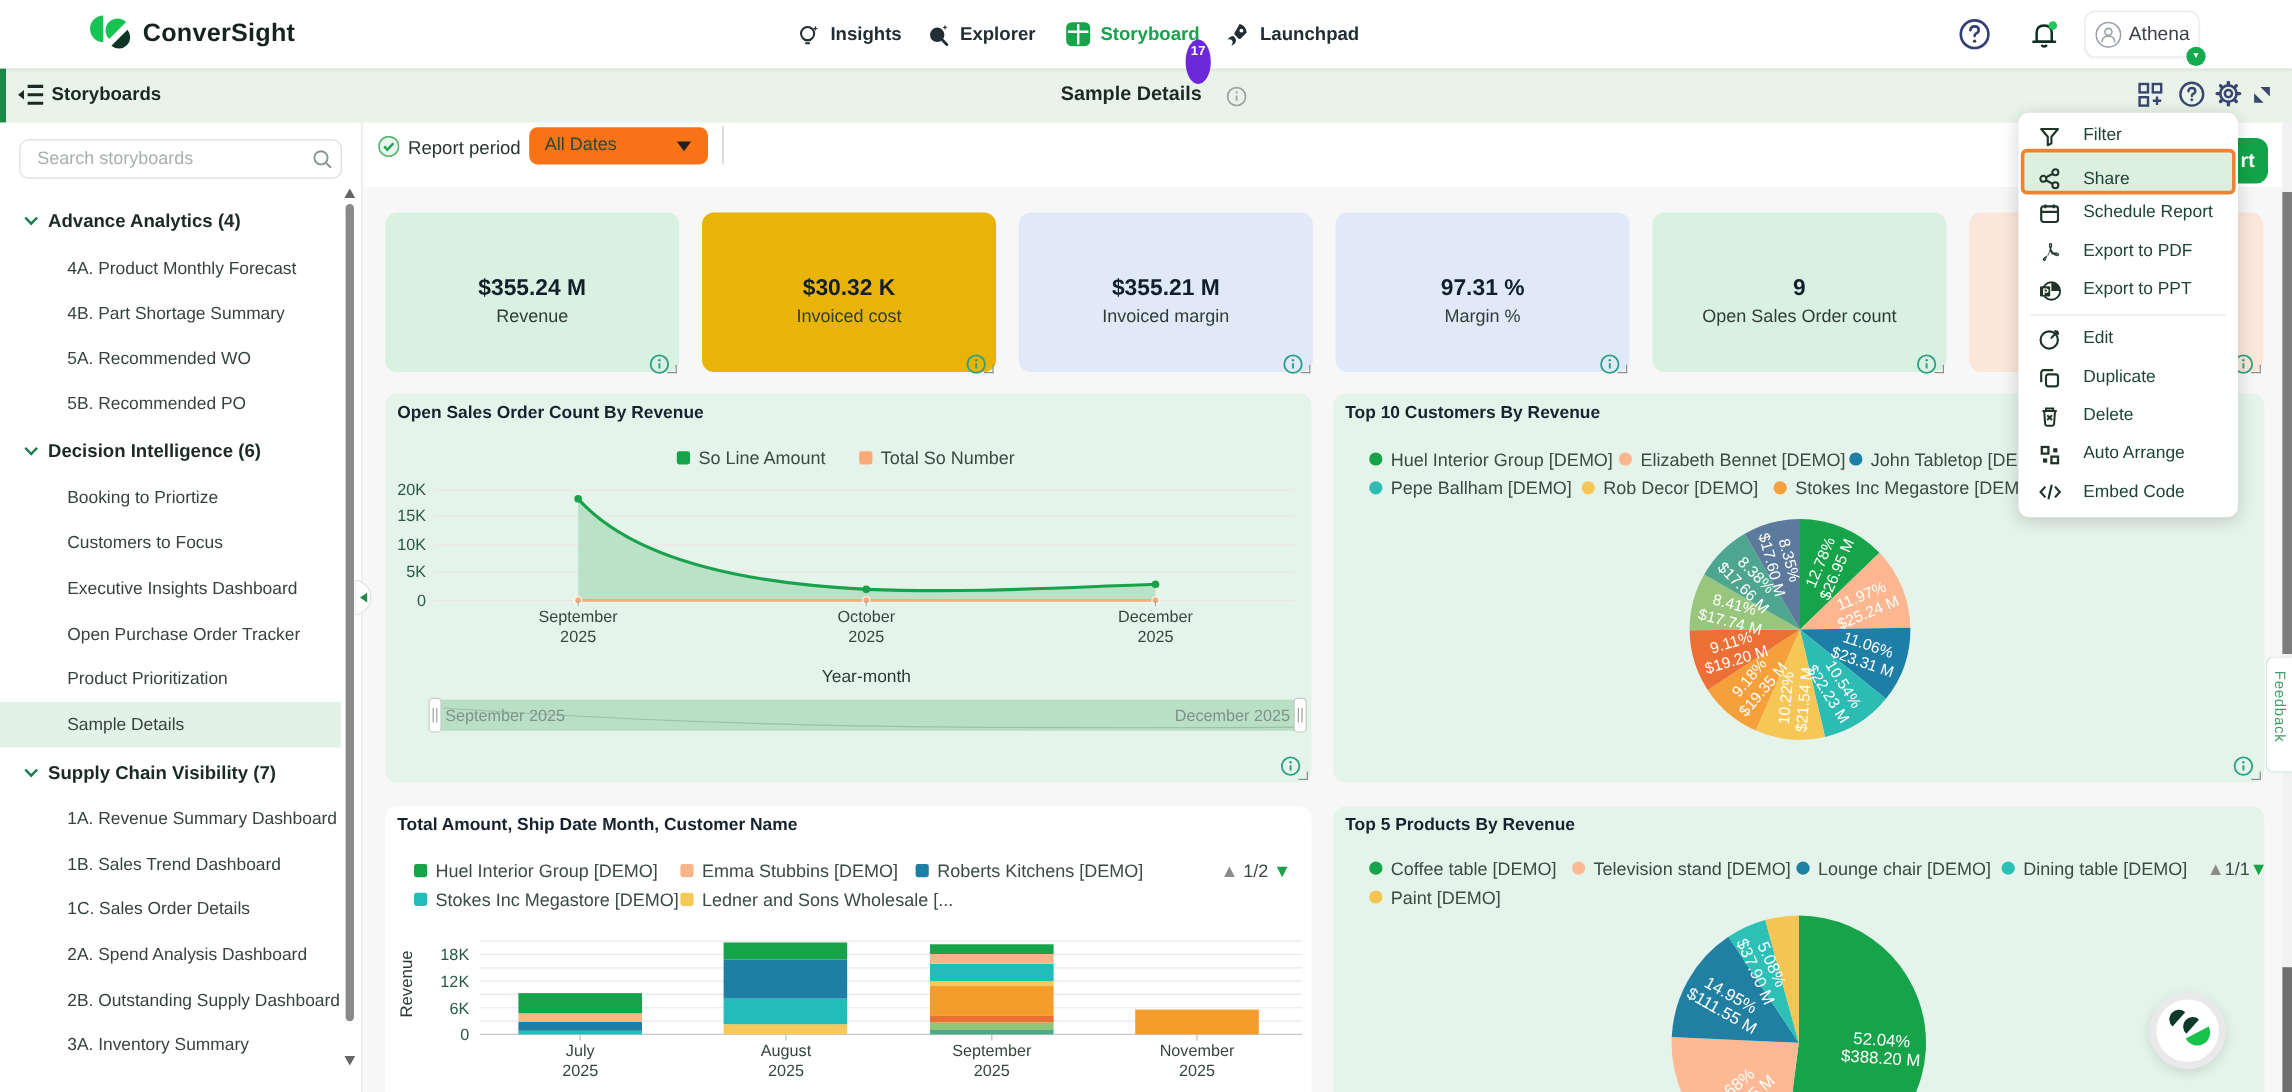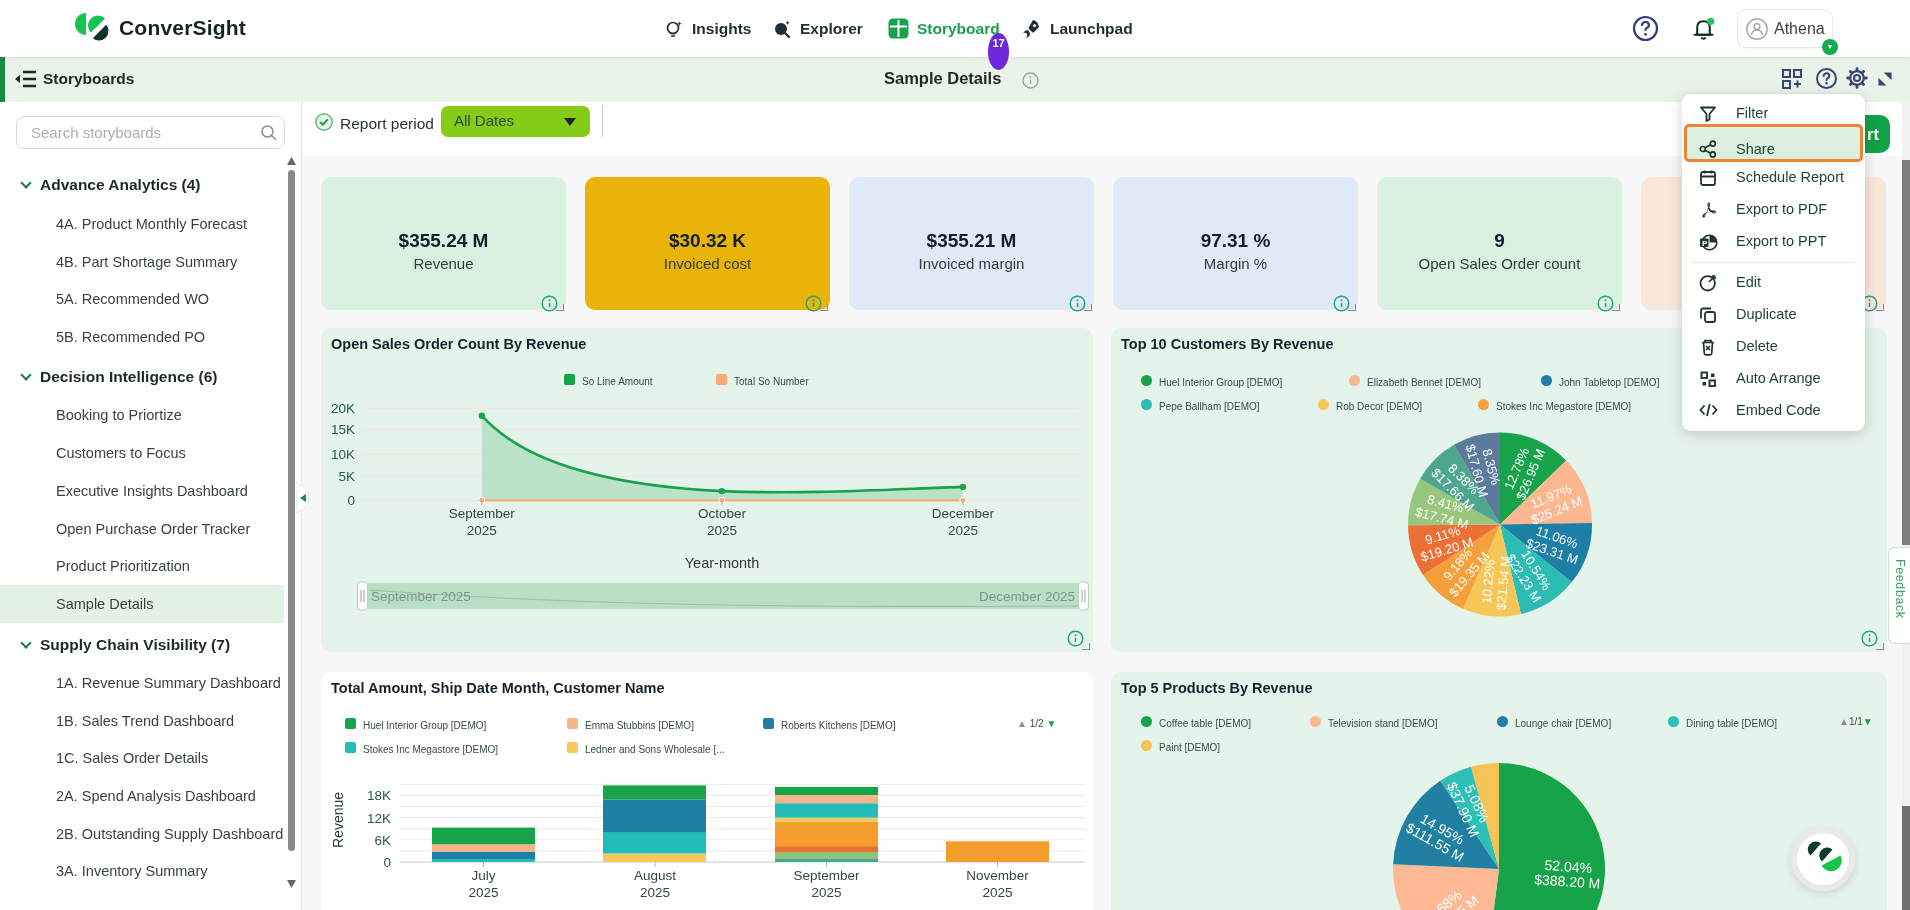--- a/index.html
+++ b/index.html
@@ -28,35 +28,35 @@
 .tree-h { position:absolute; left:22px; font-size:15.5px; font-weight:700; color:#1c2a24; }
 .tree-h .chev { display:inline-block; width:8px; height:8px; border-left:2px solid #1f7a4d; border-bottom:2px solid #1f7a4d; transform:rotate(-45deg); margin-right:10px; vertical-align:3px; }
 .tree-i { position:absolute; left:56px; font-size:14.5px; color:#37423d; }
 #selrow { position:absolute; left:0px; top:483px; width:284px; height:38px; background:#e3f2e7; }
 
 #sbar { position:absolute; left:288px; top:68px; width:7px; height:783px; }
 #sbar .thumb { position:absolute; left:0; top:0px; width:7px; height:681px; background:#8a8a8a; border-radius:4px; }
 
 #rrow { position:absolute; left:303px; top:102px; width:1599px; height:54px; background:#fff; z-index:4; }
 #rrow .lbl { position:absolute; left:37px; top:13px; font-size:15.5px; color:#27352e; }
-#rrow .sel { position:absolute; left:138px; top:4px; width:149px; height:31px; background:#84cc16; border-radius:7px; }
+#rrow .sel { position:absolute; left:138px; top:4px; width:149px; height:31px; background:#f97316; border-radius:7px; }
 #rrow .sel .tx { position:absolute; left:13px; top:6px; font-size:15px; color:#2b463a; }
 #rrow .sel .car { position:absolute; right:14px; top:12px; width:0; height:0; border-left:6px solid transparent; border-right:6px solid transparent; border-top:8px solid #222; }
 #rrow .div { position:absolute; left:299px; top:3px; width:1px; height:32px; background:#c8c8c8; }
 
 .kpi { position:absolute; top:177px; width:245px; height:133px; border-radius:10px; }
 .kpi .num { position:absolute; left:0; width:100%; top:53px; text-align:center; font-size:19px; font-weight:700; color:#101f29; }
 .kpi .cap { position:absolute; left:0; width:100%; top:78px; text-align:center; font-size:15px; color:#2f3d36; }
 
 .ii { position:absolute; width:17px; height:17px; }
 .crn { position:absolute; width:8px; height:7px; border-right:1.6px solid #8c8c8c; border-bottom:1.6px solid #8c8c8c; }
 
 .card { position:absolute; border-radius:10px; }
 .card .ct { position:absolute; left:10px; top:8px; font-size:14.5px; font-weight:700; color:#16222e; }
-.lgd { position:absolute; font-size:10px; color:#3a4a44; white-space:nowrap;text-align:right; }
+.lgd { position:absolute; font-size:15px; color:#3a4a44; white-space:nowrap;text-align:right; }
 .lgd .sq { display:inline-block; width:11px; height:11px; border-radius:2px; margin-right:7px; }
 .lgd .dt { display:inline-block; width:11px; height:11px; border-radius:50%; margin-right:7px; }
 
 #menu { position:absolute; left:1682px; top:94px; width:183px; height:337px; background:#fff; border-radius:9px; box-shadow:0 3px 14px rgba(0,0,0,0.18); z-index:40; }
 .mi { position:absolute; left:0; width:100%; height:32px;text-align:center; }
 .mi .mt { position:absolute; left:54px; top:7px; font-size:14.5px; color:#1e4435; }
 .mi svg { position:absolute; left:17px; top:7px; }
 #mshare { position:absolute; left:2px; top:30px; width:179px; height:38px; background:#ddefdf; border:3.4px solid #ee8433; border-radius:5px; }
 #mdiv { position:absolute; left:10px; top:168px; width:163px; height:1px; background:#e4e4e4; }
 

